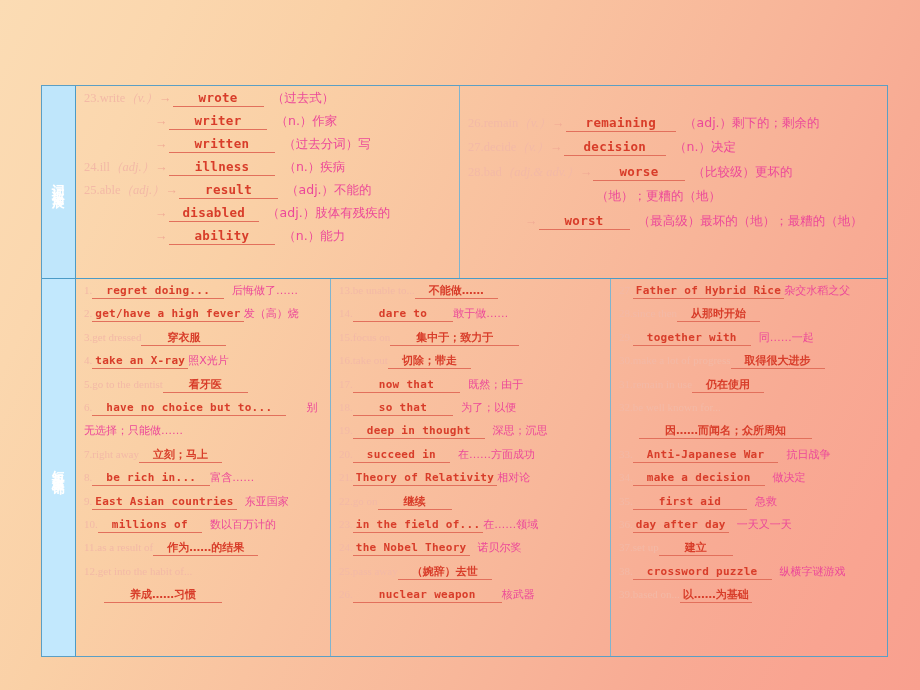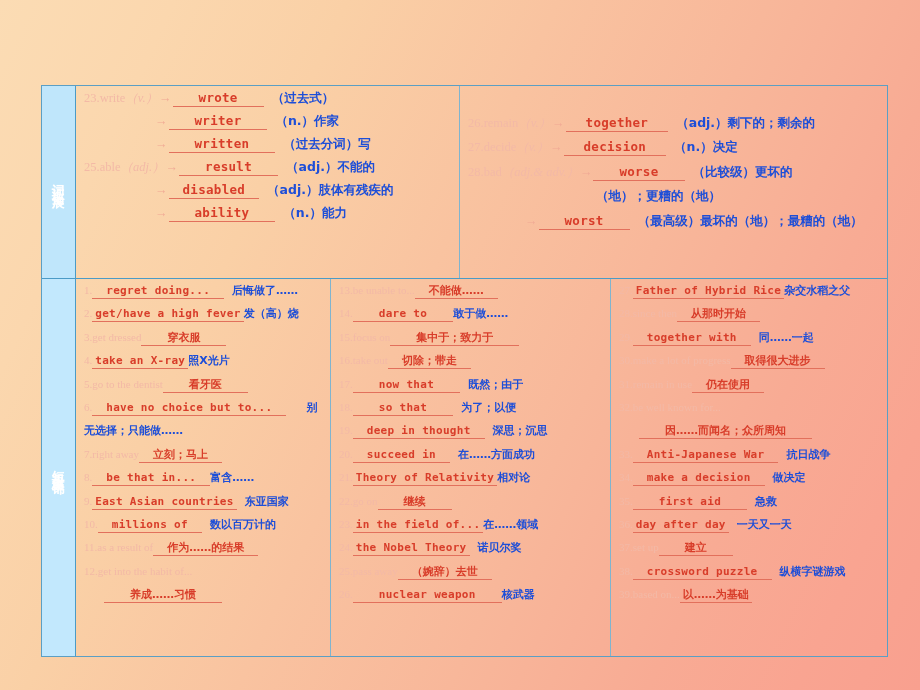--- a/index.html
+++ b/index.html
@@ -155,23 +155,22 @@
     font-family: "DejaVu Sans", sans-serif;
     font-weight: 700;
     letter-spacing: 0;
   }
   .a.wide { padding-left: 14px; padding-right: 14px; text-align: right; }
   .a.wider { padding-left: 26px; padding-right: 26px; }
   .a.w3 { padding-left: 20px; padding-right: 20px; }
 
   
   .g {
-    color: #1d4ed8;
+    color: #ec4899;
     font-family: "DejaVu Sans", sans-serif;
-    font-weight: bold;
   }
 
   .arrow { color: #f0a995; padding: 0 1px; }
   .it { font-style: italic; }
   .sp { display: inline-block; }
   .sp8  { width: 8px; }
   .sp20 { width: 20px; }
   .sp42 { width: 42px; }
   .sp56 { width: 56px; }
   .sp70 { width: 70px; }
@@ -199,40 +198,43 @@
           </span>
 
           <span class="ln">
             <span class="sp sp70"></span><span class="arrow">→</span><span class="a wider">writer</span><span class="sp sp8"></span><span class="g">（n.）作家</span>
           </span>
 
           <span class="ln">
             <span class="sp sp70"></span><span class="arrow">→</span><span class="a wider">written</span><span class="sp sp8"></span><span class="g">（过去分词）写</span>
           </span>
 
+          <span class="ln">
+            <span class="q">24.</span><span class="q">ill</span><span class="q it">（adj.）</span><span class="arrow">→</span><span class="a wider">illness</span><span class="sp sp8"></span><span class="g">（n.）疾病</span>
+          </span>
 
           <span class="ln">
             <span class="q">25.</span><span class="q">able</span><span class="q it">（adj.）</span><span class="arrow">→</span><span class="a wider">result</span><span class="sp sp8"></span><span class="g">（adj.）不能的</span>
           </span>
 
           <span class="ln">
             <span class="sp sp70"></span><span class="arrow">→</span><span class="a wide">disabled</span><span class="sp sp8"></span><span class="g">（adj.）肢体有残疾的</span>
           </span>
 
           <span class="ln">
             <span class="sp sp70"></span><span class="arrow">→</span><span class="a wider">ability</span><span class="sp sp8"></span><span class="g">（n.）能力</span>
           </span>
 
         </div>
 
         <div class="cell c2">
           <span class="ln">&nbsp;</span>
 
           <span class="ln">
-            <span class="q">26.</span><span class="q">remain</span><span class="q it">（v.）</span><span class="arrow">→</span><span class="a w3">together</span><span class="sp sp8"></span><span class="g">（adj.）剩下的；剩余的</span>
+            <span class="q">26.</span><span class="q">remain</span><span class="q it">（v.）</span><span class="arrow">→</span><span class="a w3">remaining</span><span class="sp sp8"></span><span class="g">（adj.）剩下的；剩余的</span>
           </span>
 
           <span class="ln">
             <span class="q">27.</span><span class="q">decide</span><span class="q it">（v.）</span><span class="arrow">→</span><span class="a w3">decision</span><span class="sp sp8"></span><span class="g">（n.）决定</span>
           </span>
 
           <span class="ln">
             <span class="q">28.</span><span class="q">bad</span><span class="q it">（adj.&amp; adv.）</span><span class="arrow">→</span><span class="a wider">worse</span><span class="sp sp8"></span><span class="g">（比较级）更坏的</span>
           </span>
 
@@ -284,21 +286,21 @@
 
           <span class="ln">
             <span class="g">无选择；只能做……</span>
           </span>
 
           <span class="ln">
             <span class="q">7.</span><span class="q">right away</span><span class="a wide cn">立刻；马上</span>
           </span>
 
           <span class="ln">
-            <span class="q">8.</span><span class="a wide">be that in...</span><span class="g">富含……</span>
+            <span class="q">8.</span><span class="a wide">be rich in...</span><span class="g">富含……</span>
           </span>
 
           <span class="ln">
             <span class="q">9.</span><span class="a">East Asian countries</span><span class="sp sp8"></span><span class="g">东亚国家</span>
           </span>
 
           <span class="ln">
             <span class="q">10.</span><span class="a wide">millions of</span><span class="sp sp8"></span><span class="g">数以百万计的</span>
           </span>
 

